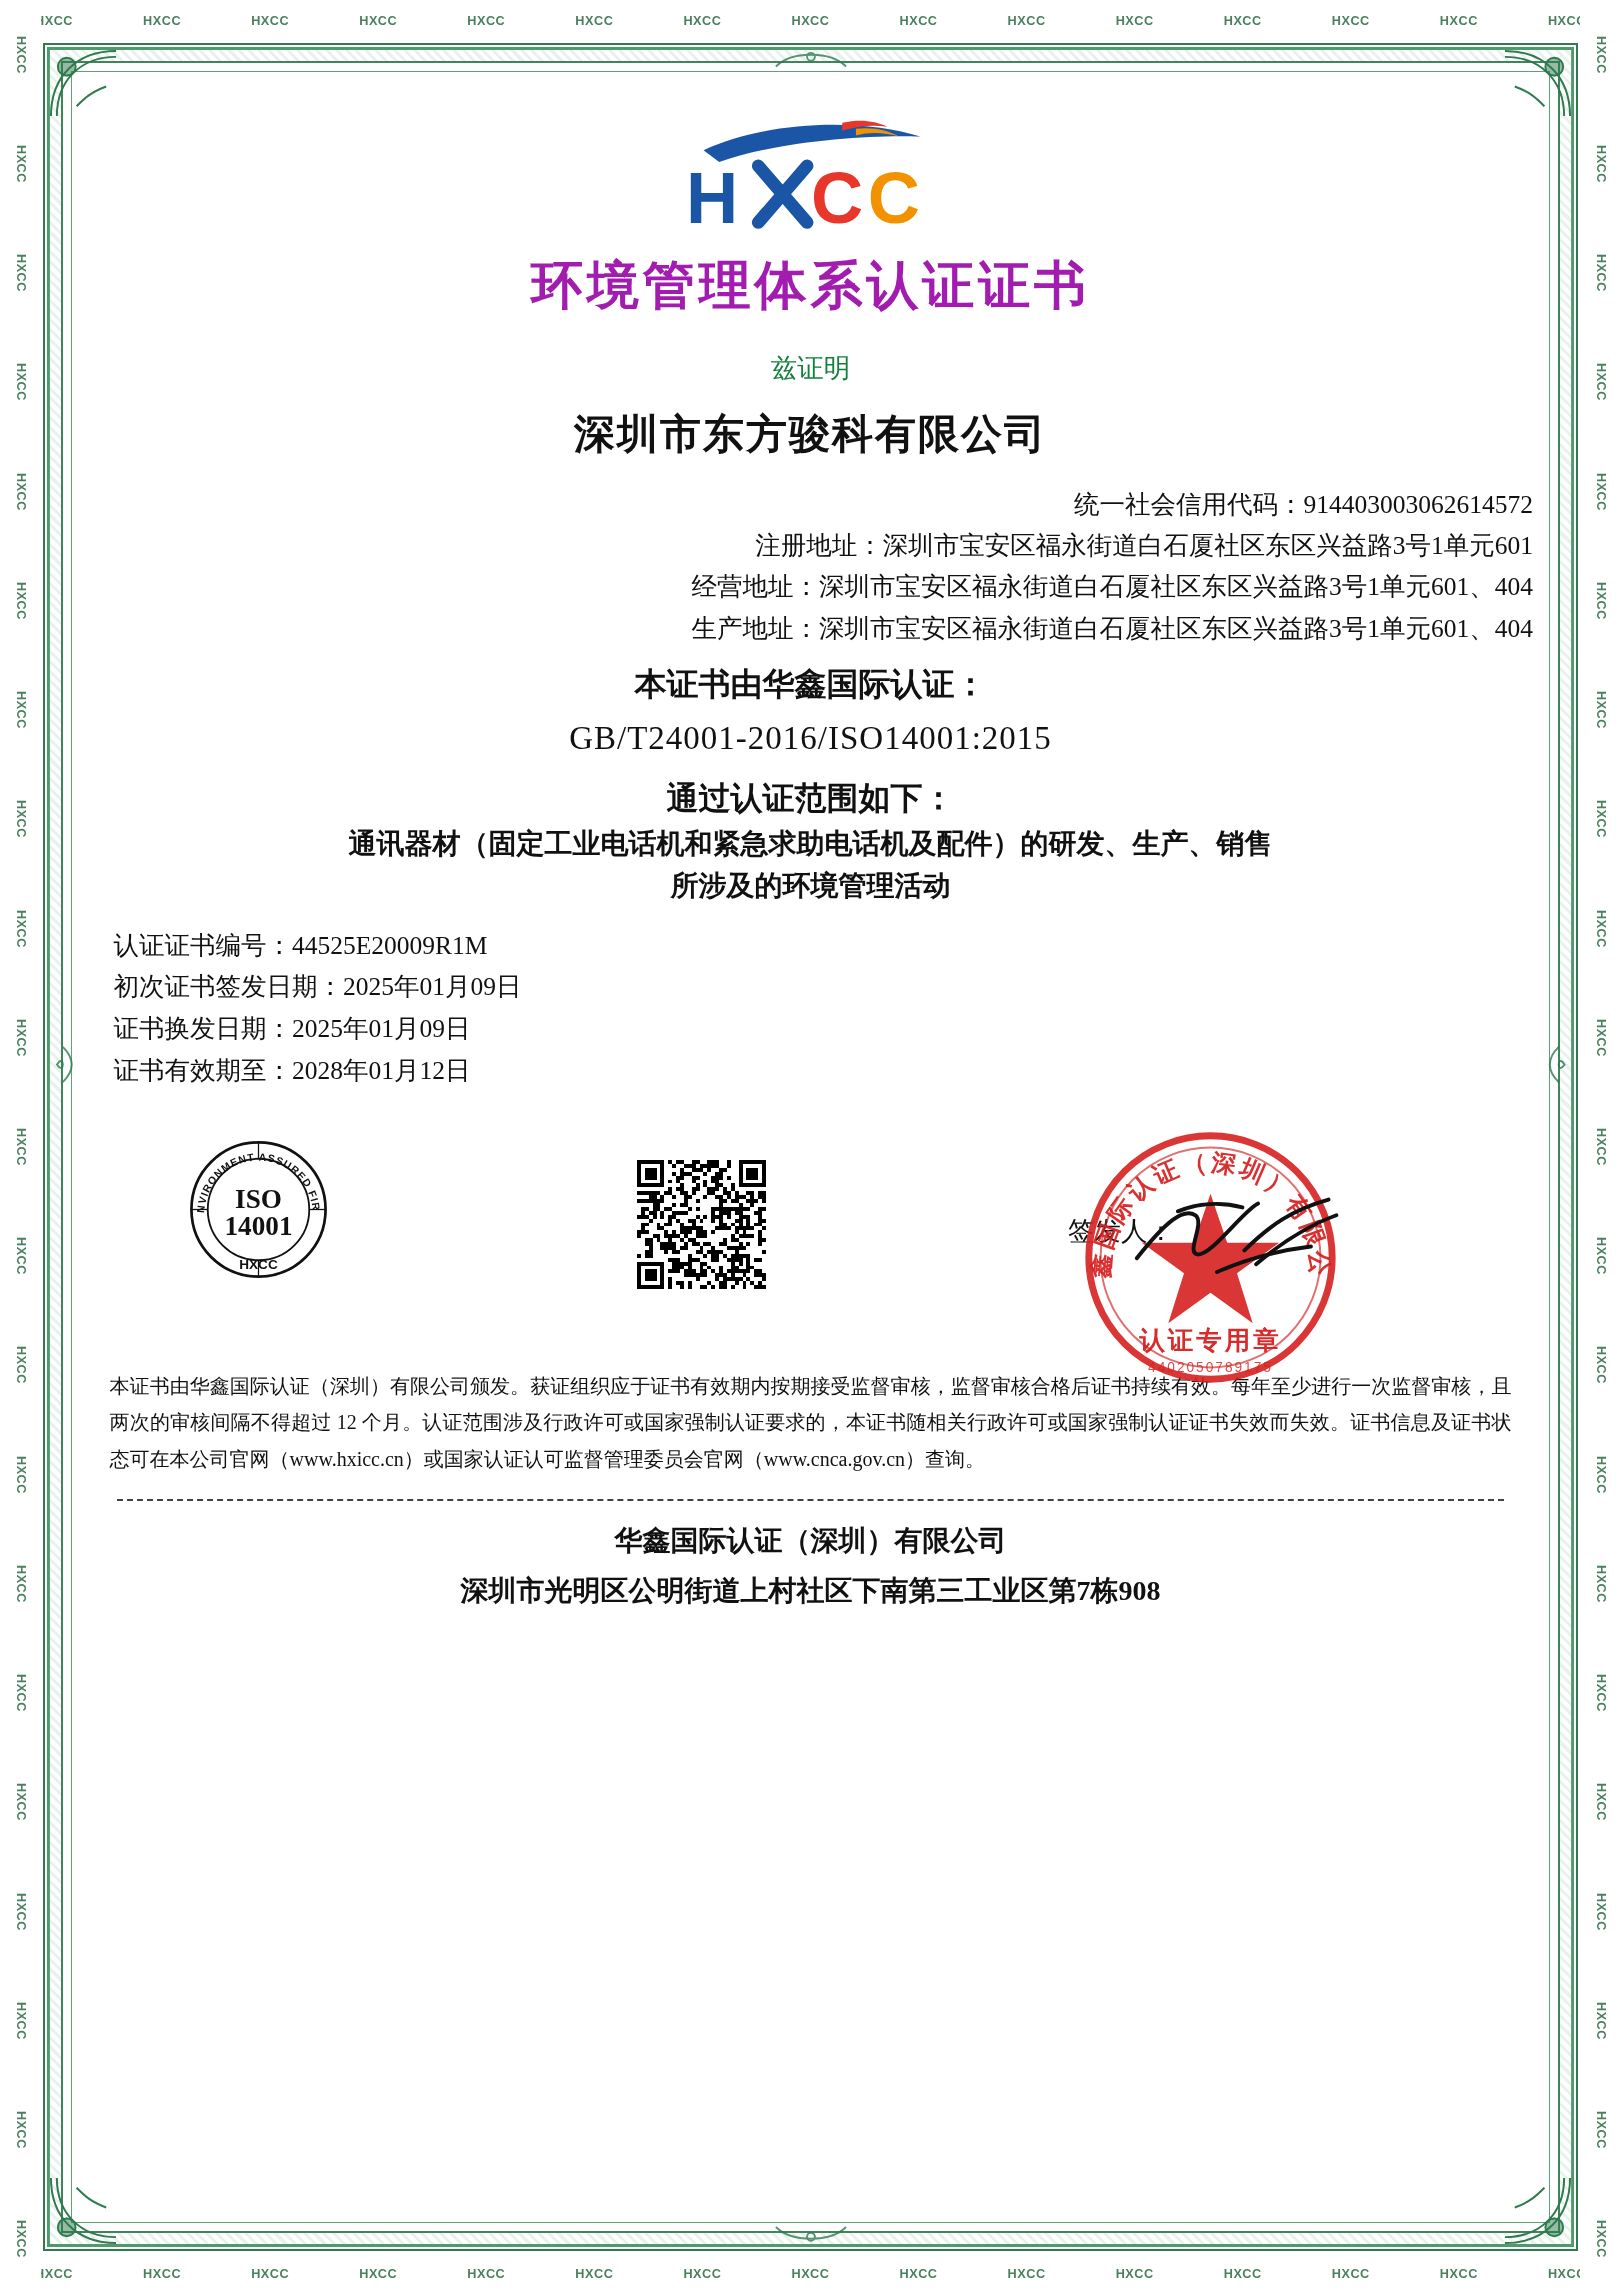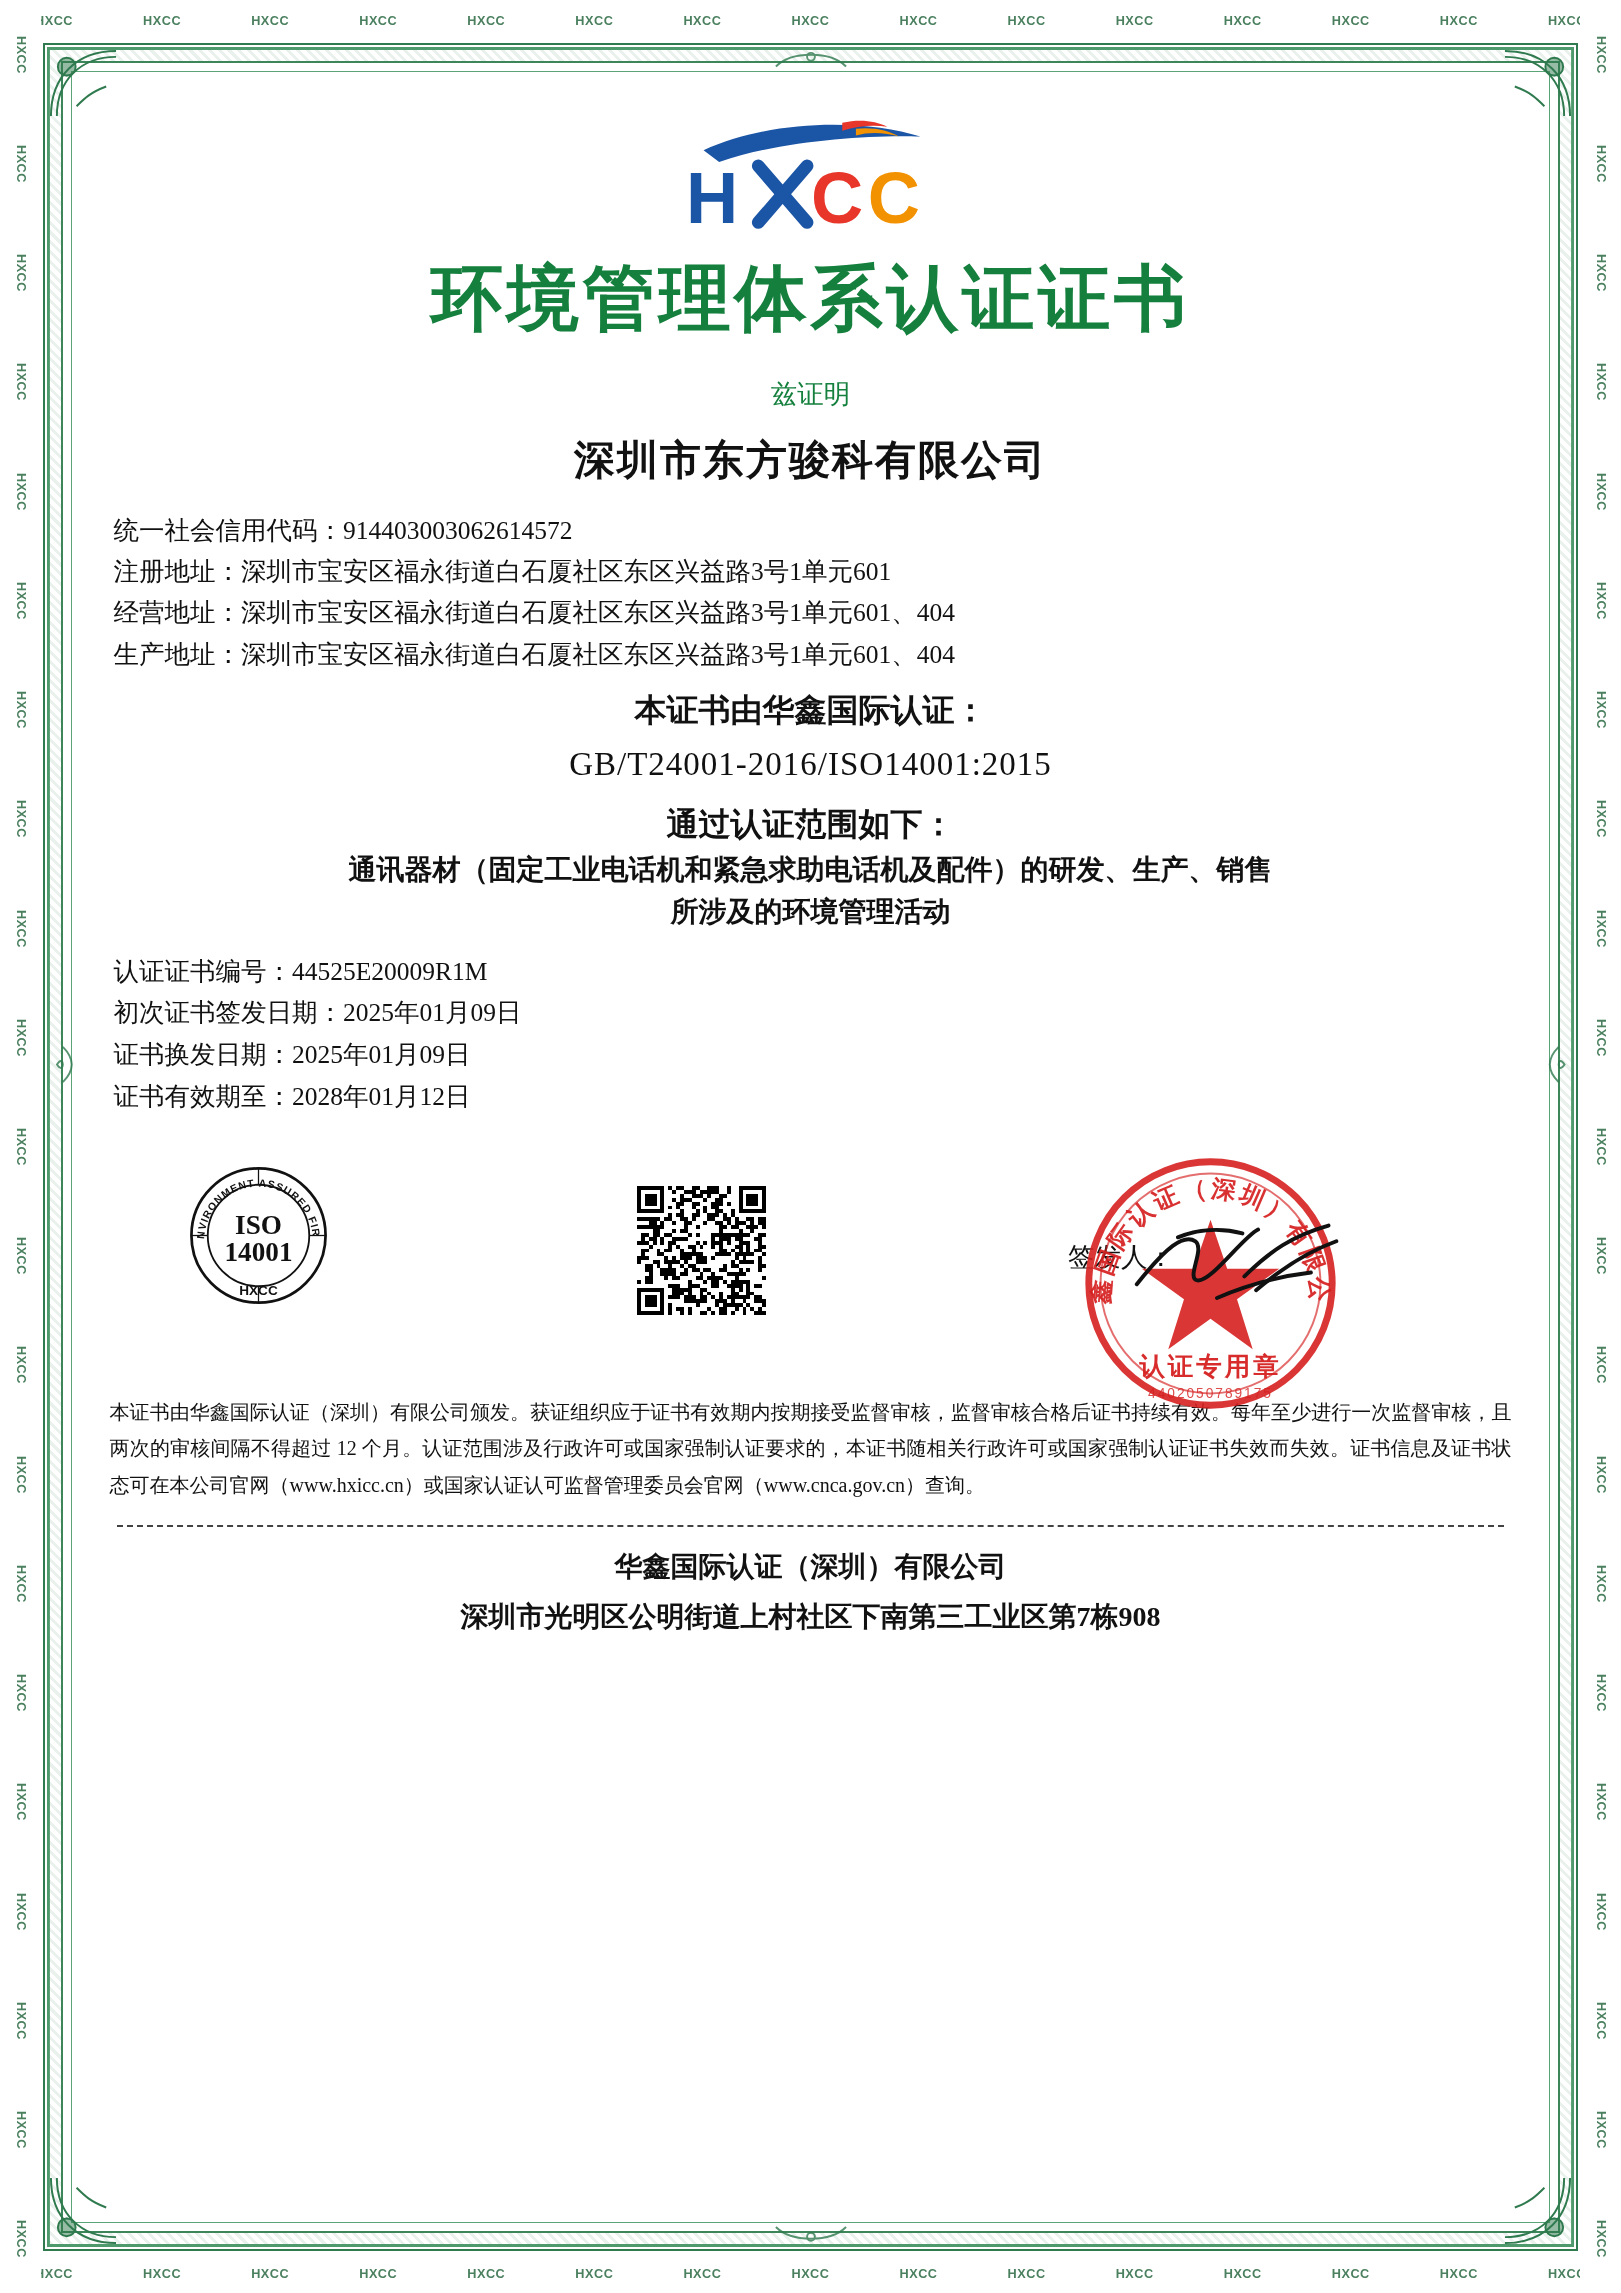--- a/index.html
+++ b/index.html
@@ -129,25 +129,25 @@
     justify-content: center;
     align-items: center;
     margin-top: 17.6px;
     height: 137px;
   }
   .logo { position: relative; width: 294px; height: 127px; }
 
   
   .cert-title {
     text-align: center;
-    font-size: 72px;
+    font-size: 52px;
     font-weight: 700;
     letter-spacing: 3.9px;
     margin-top: 2px;
-    color: #15803d;
+    color: #a21caf;
     font-family: "Liberation Serif", "DejaVu Serif", serif;
   }
   .hereby {
     text-align: center;
     font-size: 26.5px;
     margin-top: 29px;
     color: #15803d;
   }
   .company {
     text-align: center;
@@ -159,20 +159,21 @@
 
   .info-list {
     margin: 21.6px 0 0 0;
     padding: 0 0 0 25.5px;
   }
   .info-line {
     font-size: 25.5px;
     line-height: 1.62;
     color: #111;
     white-space: nowrap;
+    text-align: right;
   }
   .info-line .lbl { letter-spacing: 0px; }
 
   .center-strong {
     text-align: center;
     font-size: 32px;
     font-weight: 700;
     margin-top: 13.7px;
   }
   .standard {

